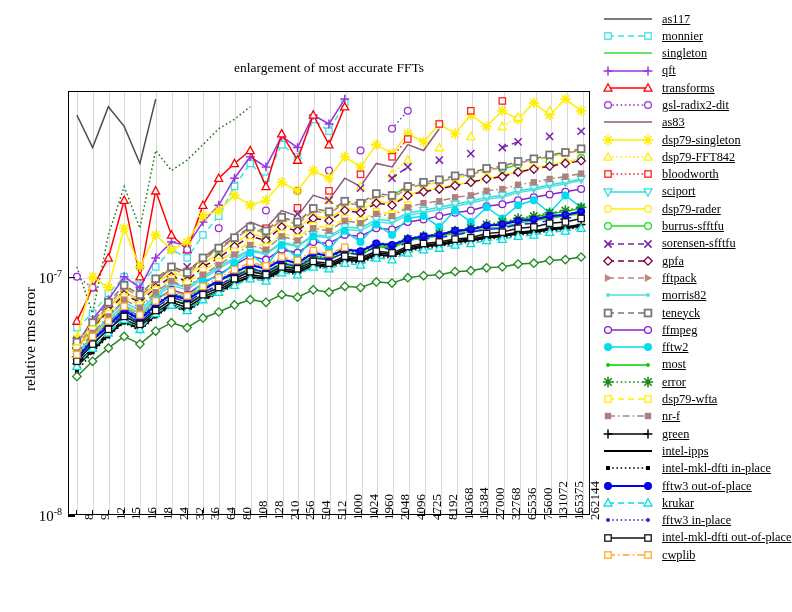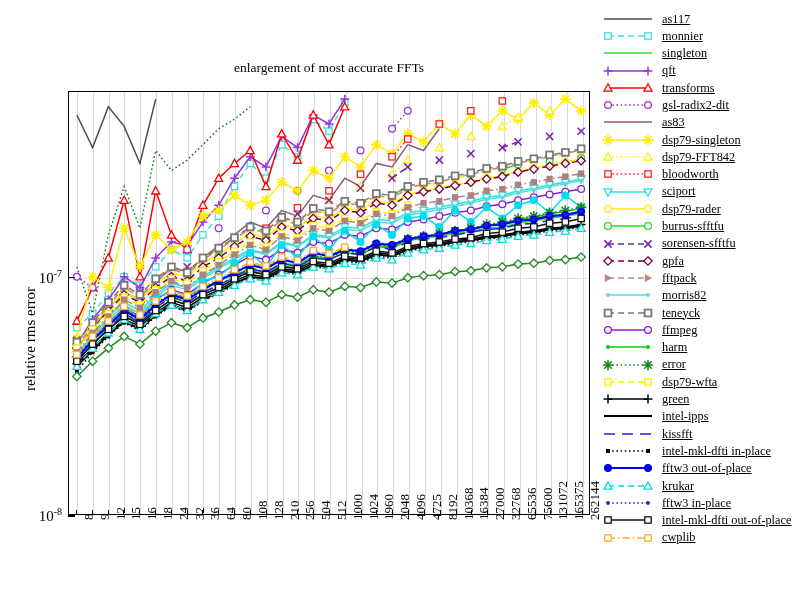--- a/index.html
+++ b/index.html
@@ -1205,61 +1205,71 @@
       <div class="lgrow">
         <div class="lgsample"><svg width="56" height="14" viewBox="0 0 56 14">
             <line x1="8" x2="48" y1="7" y2="7" stroke="#8822cc" stroke-width="1.5"></line>
             <circle cx="8" cy="7" r="3.4" fill="#fff" stroke="#8822cc" stroke-width="1.3"></circle>
             <circle cx="48" cy="7" r="3.4" fill="#fff" stroke="#8822cc" stroke-width="1.3"></circle>
           </svg></div>
         <div class="lglabel">ffmpeg</div>
       </div>
       <div class="lgrow">
         <div class="lgsample"><svg width="56" height="14" viewBox="0 0 56 14">
+            <line x1="8" x2="48" y1="7" y2="7" stroke="#00ddee" stroke-width="1.5"></line>
+            <circle cx="8" cy="7" r="4" fill="#00ddee"></circle>
+            <circle cx="48" cy="7" r="4" fill="#00ddee"></circle>
+          </svg></div>
+        <div class="lglabel">fftw2</div>
+      </div>
+      <div class="lgrow">
+        <div class="lgsample"><svg width="56" height="14" viewBox="0 0 56 14">
             <line x1="8" x2="48" y1="7" y2="7" stroke="#00cc00" stroke-width="1.5"></line>
             <circle cx="8" cy="7" r="1.9" fill="#00cc00"></circle>
             <circle cx="48" cy="7" r="1.9" fill="#00cc00"></circle>
           </svg></div>
-        <div class="lglabel">harm</div>
+        <div class="lglabel">most</div>
       </div>
       <div class="lgrow">
         <div class="lgsample"><svg width="56" height="14" viewBox="0 0 56 14">
             <line x1="8" x2="48" y1="7" y2="7" stroke="#1a8a1a" stroke-width="1.5" stroke-dasharray="1.6,2.6"></line>
             <path d="M2.8,7H13.2M8,1.7999999999999998V12.2M4.3,3.3L11.7,10.7M11.7,3.3L4.3,10.7" stroke="#1a8a1a" stroke-width="1.6" fill="none"></path>
             <path d="M42.8,7H53.2M48,1.7999999999999998V12.2M44.3,3.3L51.7,10.7M51.7,3.3L44.3,10.7" stroke="#1a8a1a" stroke-width="1.6" fill="none"></path>
           </svg></div>
         <div class="lglabel">error</div>
       </div>
       <div class="lgrow">
         <div class="lgsample"><svg width="56" height="14" viewBox="0 0 56 14">
             <line x1="8" x2="48" y1="7" y2="7" stroke="#ffee00" stroke-width="1.5" stroke-dasharray="6,4"></line>
             <rect x="4.8" y="3.8" width="6.4" height="6.4" fill="#fff" stroke="#ffee00" stroke-width="1.3"></rect>
             <rect x="44.8" y="3.8" width="6.4" height="6.4" fill="#fff" stroke="#ffee00" stroke-width="1.3"></rect>
           </svg></div>
         <div class="lglabel">dsp79-wfta</div>
       </div>
       <div class="lgrow">
         <div class="lgsample"><svg width="56" height="14" viewBox="0 0 56 14">
+            <line x1="8" x2="48" y1="7" y2="7" stroke="#b08080" stroke-width="1.5" stroke-dasharray="7,3,1.6,3"></line>
+            <rect x="4.8" y="3.8" width="6.4" height="6.4" fill="#b08080"></rect>
+            <rect x="44.8" y="3.8" width="6.4" height="6.4" fill="#b08080"></rect>
+          </svg></div>
+        <div class="lglabel">nr-f</div>
+      </div>
+      <div class="lgrow">
+        <div class="lgsample"><svg width="56" height="14" viewBox="0 0 56 14">
             <line x1="8" x2="48" y1="7" y2="7" stroke="#000000" stroke-width="1.5"></line>
             <path d="M3.5999999999999996,7H12.4M8,2.5999999999999996V11.4" stroke="#000000" stroke-width="1.5" fill="none"></path>
             <path d="M43.6,7H52.4M48,2.5999999999999996V11.4" stroke="#000000" stroke-width="1.5" fill="none"></path>
           </svg></div>
         <div class="lglabel">green</div>
       </div>
       <div class="lgrow">
         <div class="lgsample"><svg width="56" height="14" viewBox="0 0 56 14">
             <line x1="4" x2="52" y1="7" y2="7" stroke="#000000" stroke-width="2.1"></line>
           </svg></div>
         <div class="lglabel">intel-ipps</div>
-      </div>
-      <div class="lgrow">
-        <div class="lgsample"><svg width="56" height="14" viewBox="0 0 56 14">
-            <line x1="4" x2="52" y1="7" y2="7" stroke="#2222dd" stroke-width="1.5" stroke-dasharray="11,7"></line>
-          </svg></div>
-        <div class="lglabel">kissfft</div>
       </div>
       <div class="lgrow">
         <div class="lgsample"><svg width="56" height="14" viewBox="0 0 56 14">
             <line x1="8" x2="48" y1="7" y2="7" stroke="#000000" stroke-width="1.5" stroke-dasharray="1.6,2.6"></line>
             <rect x="6" y="5" width="4" height="4" fill="#000000"></rect>
             <rect x="46" y="5" width="4" height="4" fill="#000000"></rect>
           </svg></div>
         <div class="lglabel">intel-mkl-dfti in-place</div>
       </div>
       <div class="lgrow">

